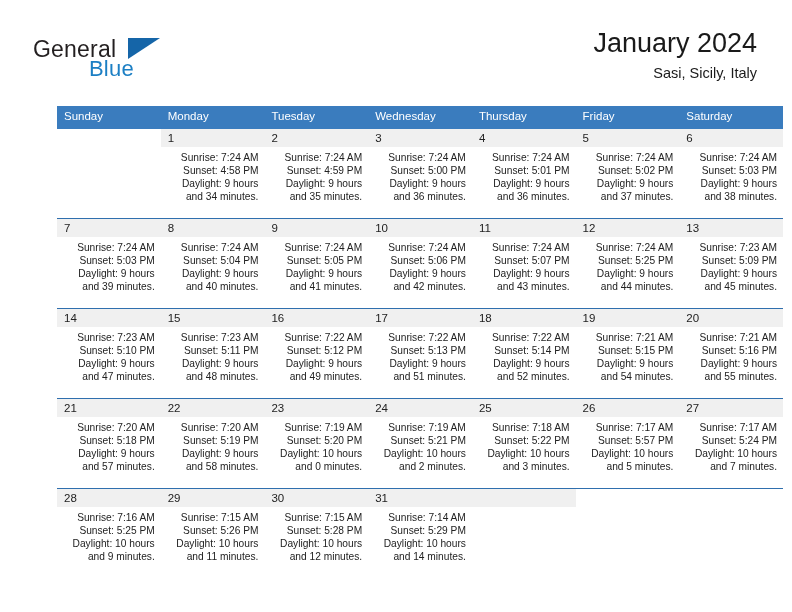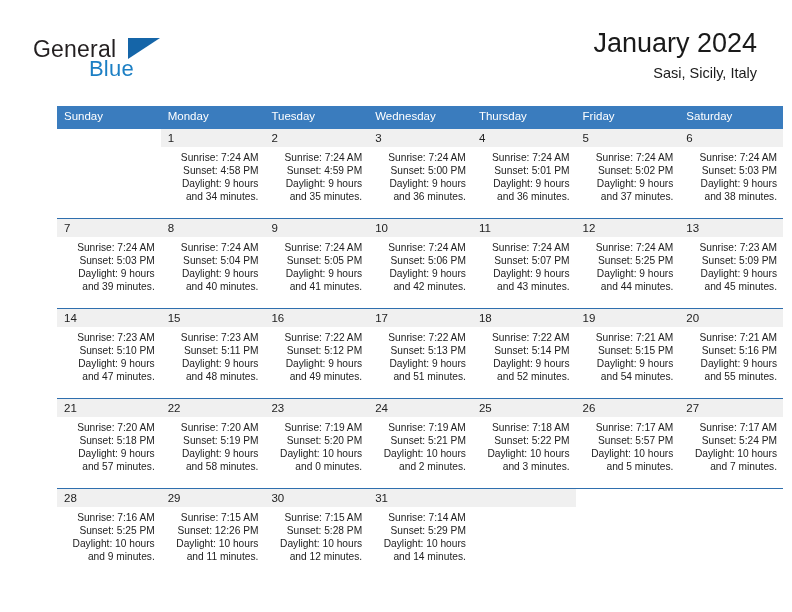--- a/index.html
+++ b/index.html
@@ -440,21 +440,21 @@
               <div>Sunrise: 7:16 AM</div>
               <div>Sunset: 5:25 PM</div>
               <div>Daylight: 10 hours</div>
               <div>and 9 minutes.</div>
             </div>
           </div>
           <div class="day-cell">
             <div class="day-number">29</div>
             <div class="day-info">
               <div>Sunrise: 7:15 AM</div>
-              <div>Sunset: 12:26 PM</div>
+              <div>Sunset: 5:26 PM</div>
               <div>Daylight: 10 hours</div>
               <div>and 11 minutes.</div>
             </div>
           </div>
           <div class="day-cell">
             <div class="day-number">30</div>
             <div class="day-info">
               <div>Sunrise: 7:15 AM</div>
               <div>Sunset: 5:28 PM</div>
               <div>Daylight: 10 hours</div>

